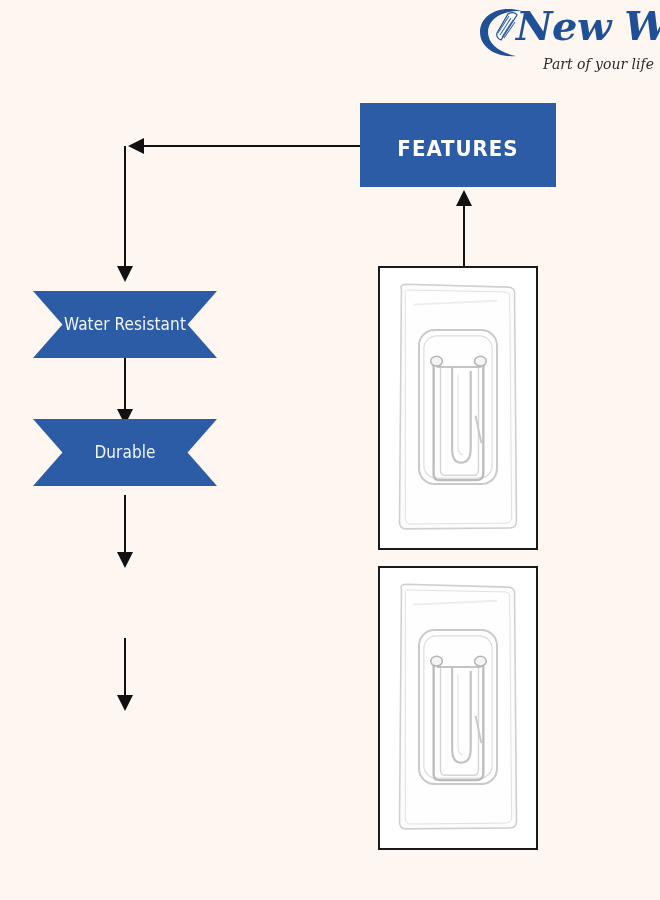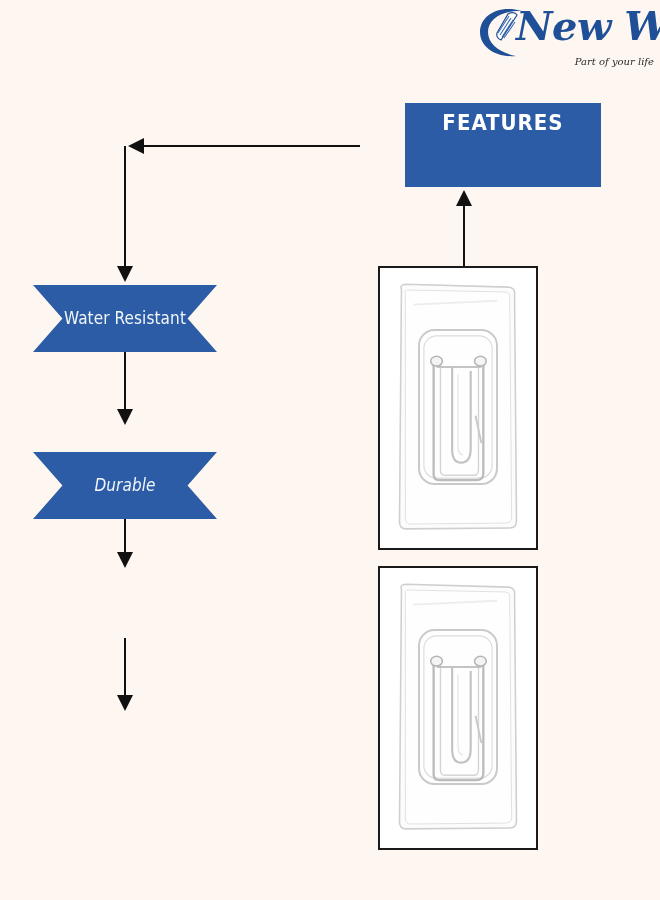--- a/index.html
+++ b/index.html
@@ -48,37 +48,36 @@
     color: #1f4f96;
     letter-spacing: -0.5px;
     white-space: nowrap;
   }
   .logo-tagline {
     position: absolute;
     right: 2px;
     top: 52px;
     font-family: "DejaVu Serif", serif;
     font-style: italic;
-    font-size: 10px;
+    font-size: 14px;
     color: #2b2b2b;
     white-space: nowrap;
   }
 
   
   .features-box {
     position: absolute;
     left: 360px;
     top: 103px;
     width: 196px;
     height: 84px;
     background: #2b5ca5;
     display: flex;
-    align-items: flex-start;
+    align-items: center;
     justify-content: center;
-    margin-left: 45px;
   }
   .features-text {
     color: #ffffff;
     font-family: "DejaVu Sans Condensed", "Liberation Sans Narrow", "Liberation Sans", sans-serif;
     font-weight: bold;
     font-size: 32px;
     letter-spacing: 1px;
     font-variant: small-caps;
     text-transform: lowercase;
     line-height: 1;
@@ -107,22 +106,22 @@
     justify-content: center;
   }
   .ribbon-label {
     color: #f2f6fb;
     font-family: "DejaVu Sans Condensed", "Liberation Sans Narrow", "Liberation Sans", sans-serif;
     font-size: 17px;
     line-height: 1;
     white-space: nowrap;
     letter-spacing: 0.1px;
   }
-  .ribbon-0 { top: 285px; }
-  .ribbon-1 { top: 452px; font-style: italic; }
+  .ribbon-0 { top: 291px; }
+  .ribbon-1 { top: 419px; }
   .ribbon-2 { top: 571px; }
   .ribbon-3 { top: 714px; }
 
   
   .photo-frame {
     position: absolute;
     left: 378px;
     width: 160px;
     height: 284px;
     background: #ffffff;

